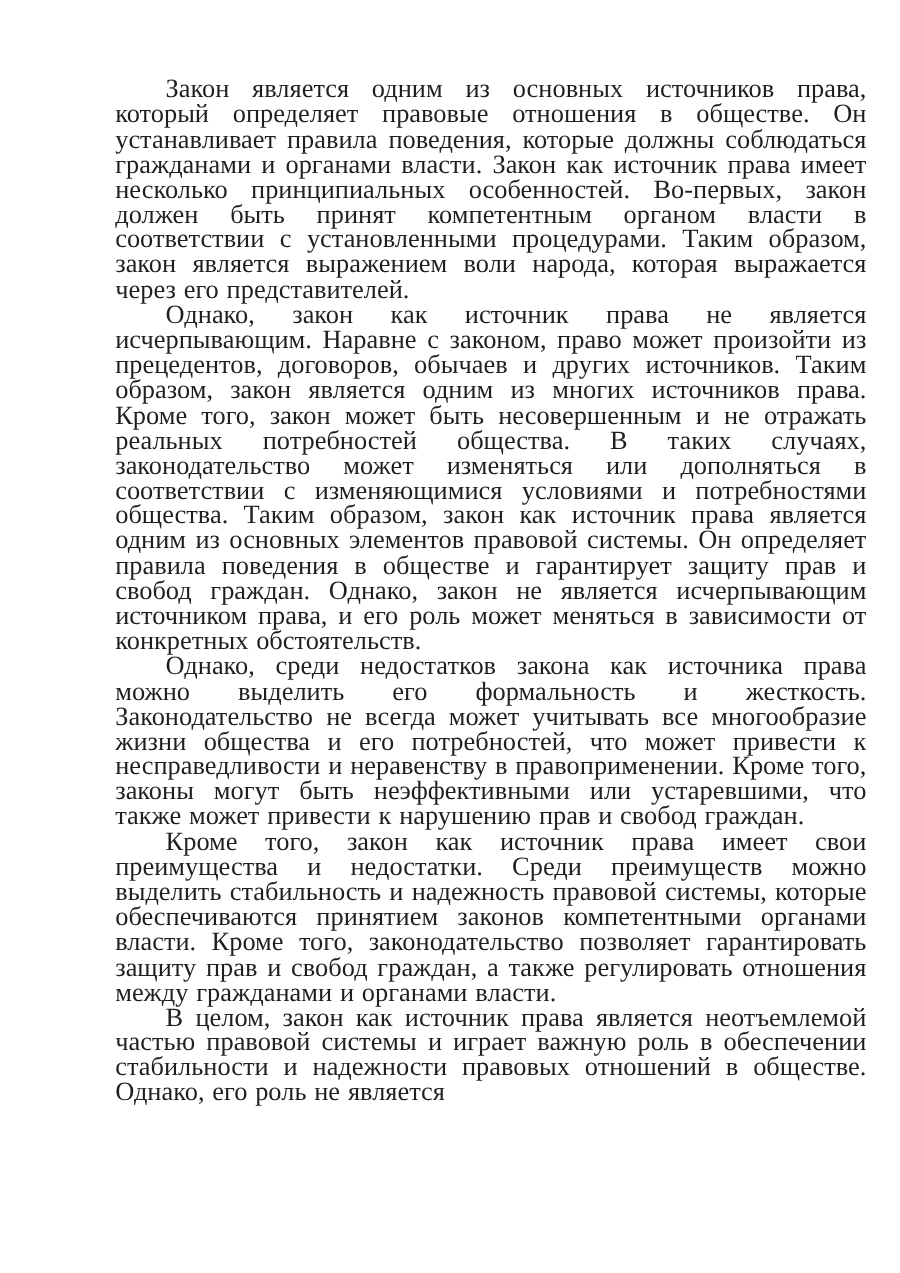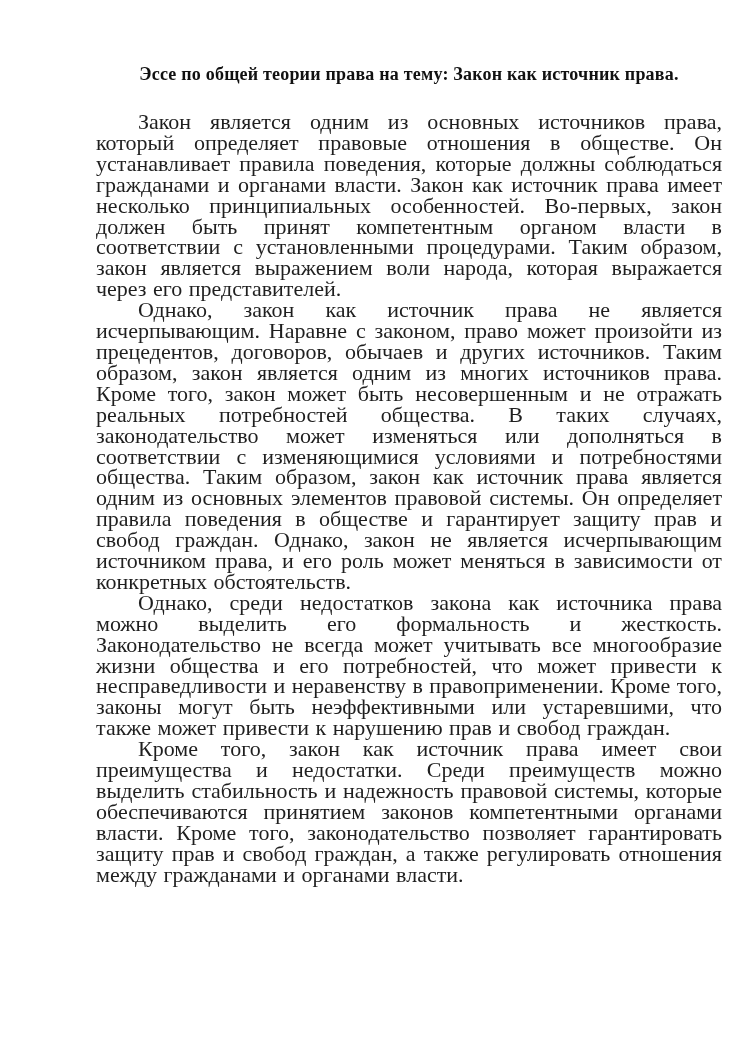--- a/index.html
+++ b/index.html
@@ -32,21 +32,21 @@
     line-height: 20.9px;
     text-align: justify;
     text-indent: 42px;
     word-spacing: 1px;
   }
 </style>
 </head>
 <body>
 
 <div class="page">
-  <h1 class="title">Эссе по общей теории права на тему: Закон как источник права.</h1>
 
   <div class="essay-body">
     <p>Закон является одним из основных источников права, который определяет правовые отношения в обществе. Он устанавливает правила поведения, которые должны соблюдаться гражданами и органами власти. Закон как источник права имеет несколько принципиальных особенностей. Во-первых, закон должен быть принят компетентным органом власти в соответствии с установленными процедурами. Таким образом, закон является выражением воли народа, которая выражается через его представителей.</p>
     <p>Однако, закон как источник права не является исчерпывающим. Наравне с законом, право может произойти из прецедентов, договоров, обычаев и других источников. Таким образом, закон является одним из многих источников права. Кроме того, закон может быть несовершенным и не отражать реальных потребностей общества. В таких случаях, законодательство может изменяться или дополняться в соответствии с изменяющимися условиями и потребностями общества. Таким образом, закон как источник права является одним из основных элементов правовой системы. Он определяет правила поведения в обществе и гарантирует защиту прав и свобод граждан. Однако, закон не является исчерпывающим источником права, и его роль может меняться в зависимости от конкретных обстоятельств.</p>
     <p>Однако, среди недостатков закона как источника права можно выделить его формальность и жесткость. Законодательство не всегда может учитывать все многообразие жизни общества и его потребностей, что может привести к несправедливости и неравенству в правоприменении. Кроме того, законы могут быть неэффективными или устаревшими, что также может привести к нарушению прав и свобод граждан.</p>
     <p>Кроме того, закон как источник права имеет свои преимущества и недостатки. Среди преимуществ можно выделить стабильность и надежность правовой системы, которые обеспечиваются принятием законов компетентными органами власти. Кроме того, законодательство позволяет гарантировать защиту прав и свобод граждан, а также регулировать отношения между гражданами и органами власти.</p>
+    <p>В целом, закон как источник права является неотъемлемой частью правовой системы и играет важную роль в обеспечении стабильности и надежности правовых отношений в обществе. Однако, его роль не является</p>
   </div>
 </div>
 
 </body></html>

